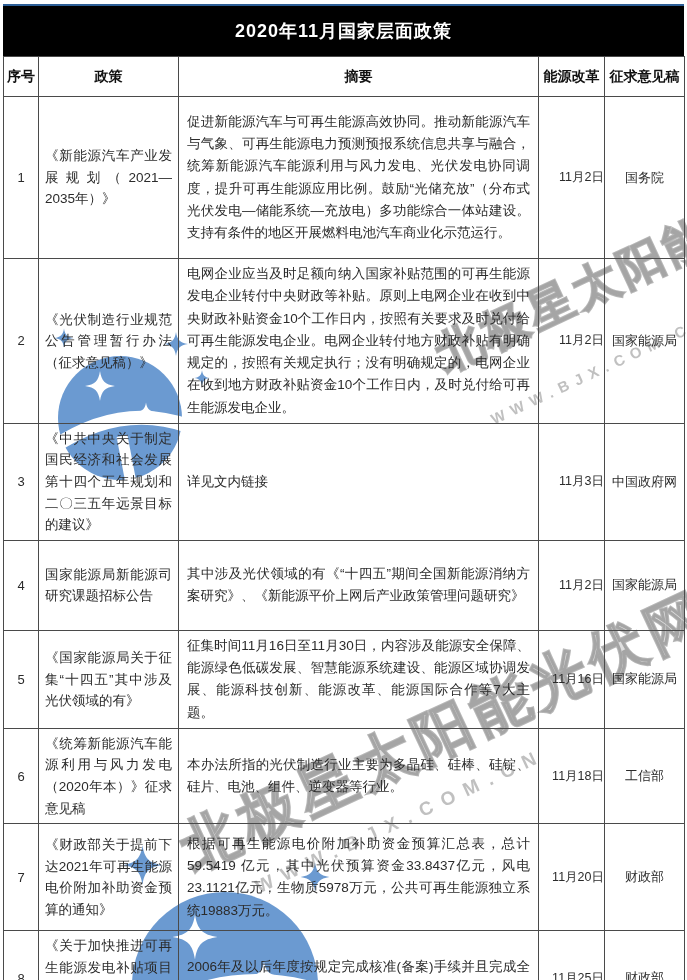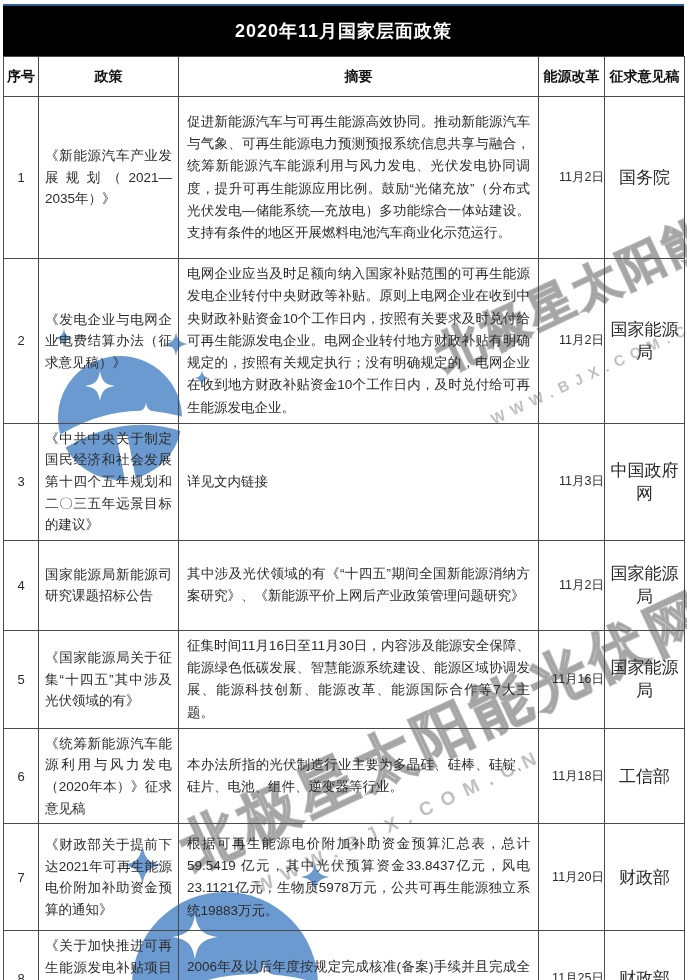--- a/index.html
+++ b/index.html
@@ -46,21 +46,21 @@
     color:#2b2b2b; background:transparent;
   }
   table.policy th {
     height:40px; font-size:14px; font-weight:bold; text-align:center;
     color:#111111;
   }
   td.c-no   { text-align:center; font-size:13px; }
   td.c-pol  { font-size:13.5px; line-height:1.6; padding:4px 6px; text-align:justify; }
   td.c-sum  { font-size:13.5px; line-height:1.65; padding:4px 8px; text-align:justify;margin-top:20px; }
   td.c-date { text-align:right; font-size:12.5px; white-space:nowrap; }
-  td.c-ag   { text-align:center; font-size:17px; }
+  td.c-ag   { text-align:center; font-size:13px; }
   tbody tr:nth-child(1){height:162px;}
   tbody tr:nth-child(2){height:163px;}
   tbody tr:nth-child(3){height:108px;}
   tbody tr:nth-child(4){height:90px;}
   tbody tr:nth-child(5){height:94px;}
   tbody tr:nth-child(6){height:88px;}
   tbody tr:nth-child(7){height:107px;}
   tbody tr:nth-child(8){height:84px;}
 </style>
 </head>
@@ -120,21 +120,21 @@
       <tbody>
         <tr>
           <td class="c-no">1</td>
           <td class="c-pol">《新能源汽车产业发展规划（2021—2035年）》</td>
           <td class="c-sum">促进新能源汽车与可再生能源高效协同。推动新能源汽车与气象、可再生能源电力预测预报系统信息共享与融合，统筹新能源汽车能源利用与风力发电、光伏发电协同调度，提升可再生能源应用比例。鼓励“光储充放”（分布式光伏发电—储能系统—充放电）多功能综合一体站建设。支持有条件的地区开展燃料电池汽车商业化示范运行。</td>
           <td class="c-date">11月2日</td>
           <td class="c-ag">国务院</td>
         </tr>
         <tr>
           <td class="c-no">2</td>
-          <td class="c-pol">《发电企业与电网企业电费结算办法（征求意见稿）》</td>
+          <td class="c-pol">《光伏制造行业规范公告管理暂行办法（征求意见稿）》</td>
           <td class="c-sum">电网企业应当及时足额向纳入国家补贴范围的可再生能源发电企业转付中央财政等补贴。原则上电网企业在收到中央财政补贴资金10个工作日内，按照有关要求及时兑付给可再生能源发电企业。电网企业转付地方财政补贴有明确规定的，按照有关规定执行；没有明确规定的，电网企业在收到地方财政补贴资金10个工作日内，及时兑付给可再生能源发电企业。</td>
           <td class="c-date">11月2日</td>
           <td class="c-ag">国家能源局</td>
         </tr>
         <tr>
           <td class="c-no">3</td>
           <td class="c-pol">《中共中央关于制定国民经济和社会发展第十四个五年规划和二〇三五年远景目标的建议》</td>
           <td class="c-sum">详见文内链接</td>
           <td class="c-date">11月3日</td>
           <td class="c-ag">中国政府网</td>

